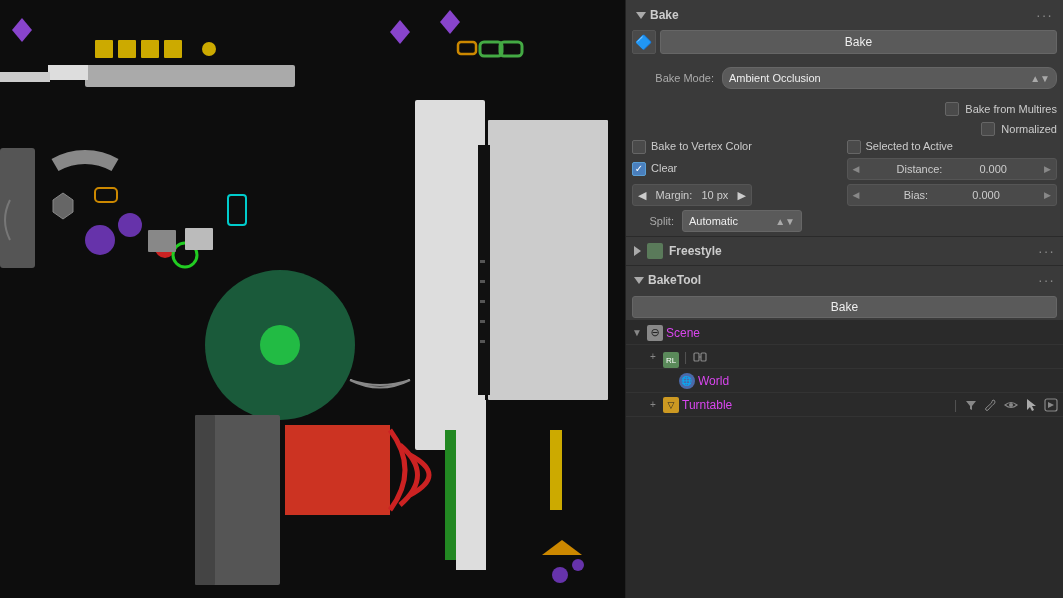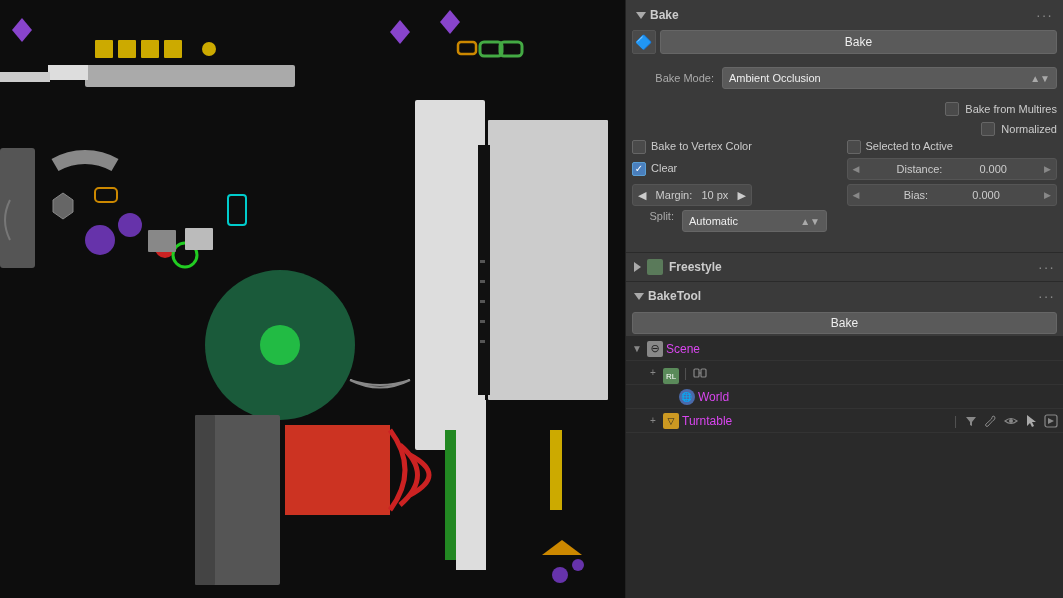--- a/index.html
+++ b/index.html
@@ -199,35 +199,35 @@
       color: #ccc;
       font-size: 11px;
       cursor: ew-resize;
     }
 
     .number-field .arrow-l { color: #888; font-size: 9px; }
     .number-field .arrow-r { color: #888; font-size: 9px; }
 
     .split-row {
       display: flex;
-      align-items: flex-start;
-      margin-bottom: 16px;
+      align-items: center;
+      margin-bottom: 0;
       height: 22px;
     }
 
     .split-label {
       width: 50px;
       color: #aaa;
       font-size: 11px;
       text-align: right;
       padding-right: 8px;
     }
 
     .split-dropdown {
-      width: 145px;
+      width: 120px;
       height: 22px;
       background: #5a5a5a;
       border: 1px solid #666;
       border-radius: 3px;
       display: flex;
       align-items: center;
       justify-content: space-between;
       padding: 0 6px;
       cursor: pointer;
       color: #eee;
@@ -400,21 +400,21 @@
       color: #ccc;
       font-size: 11px;
       cursor: ew-resize;
     }
 
     .bake-mode-dropdown {
       flex: 1;
       height: 22px;
       background: #5a5a5a;
       border: 1px solid #666;
-      border-radius: 3px;
+      border-radius: 9px;
       display: flex;
       align-items: center;
       justify-content: space-between;
       padding: 0 6px;
       cursor: pointer;
       color: #eee;
       font-size: 11px;
     }
   </style>
 </head>

